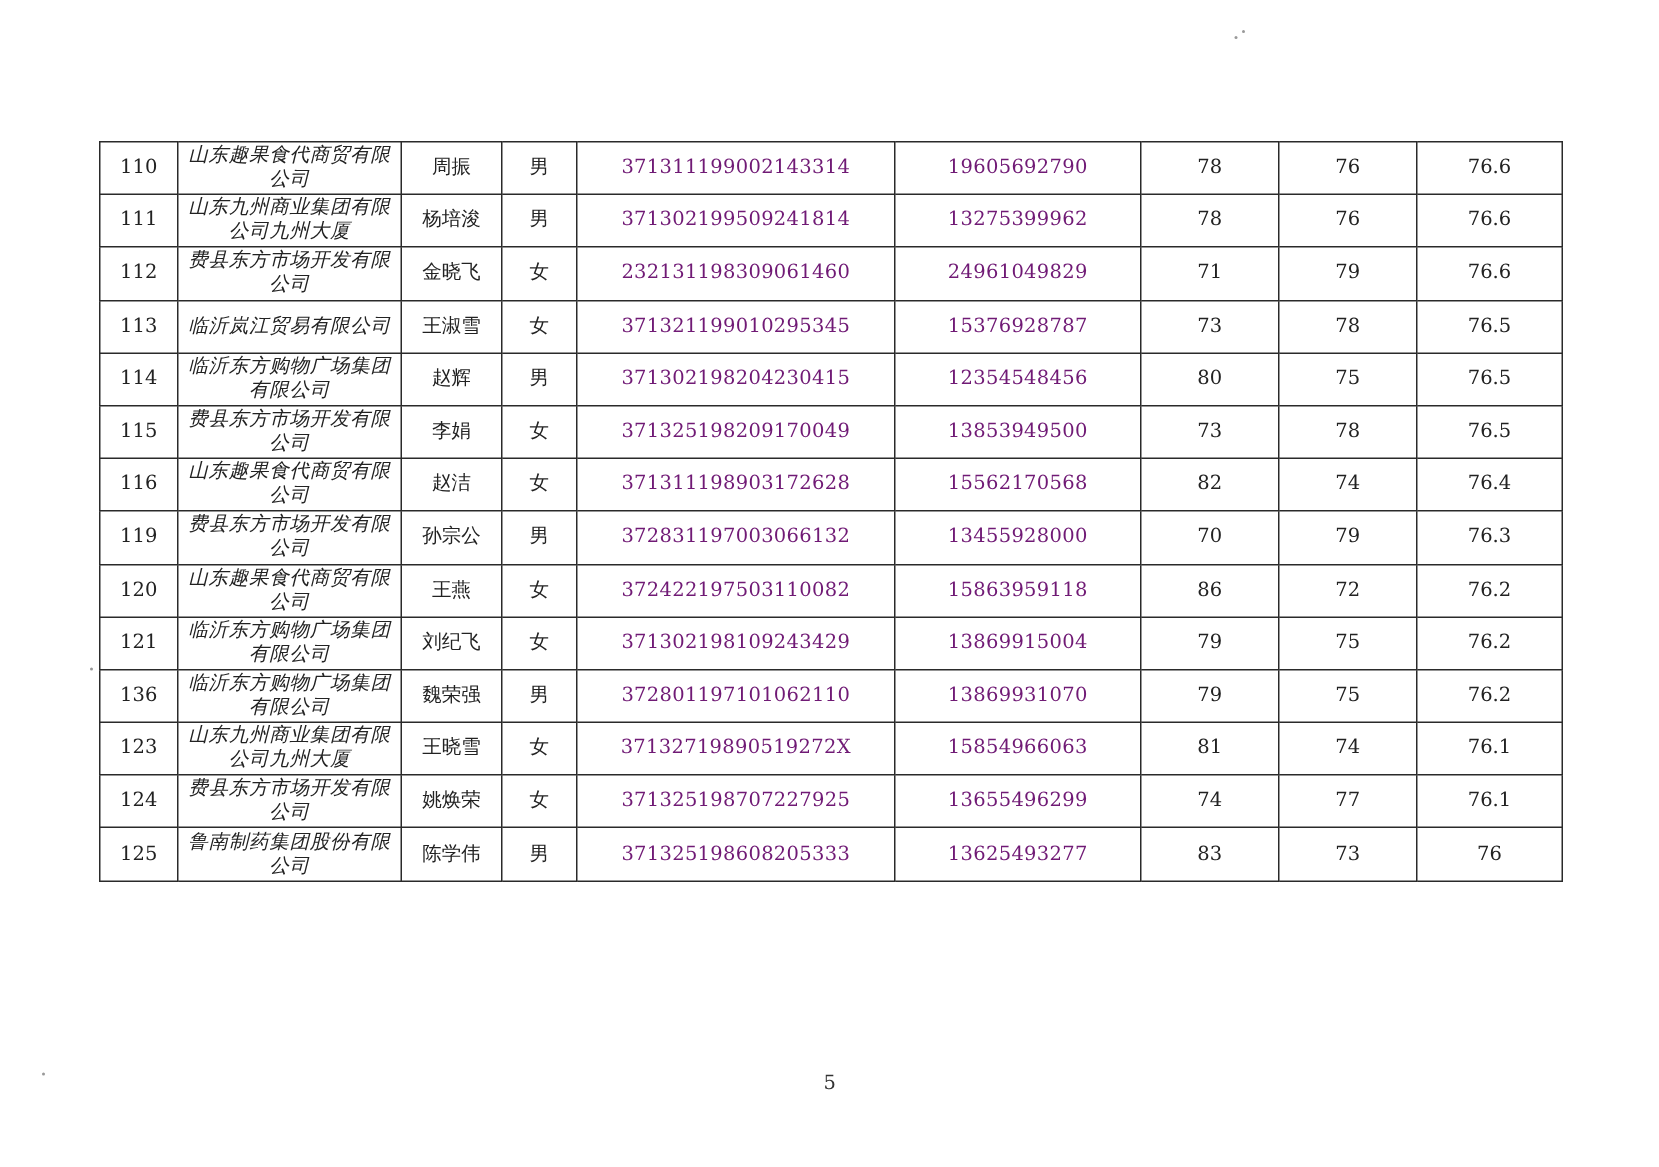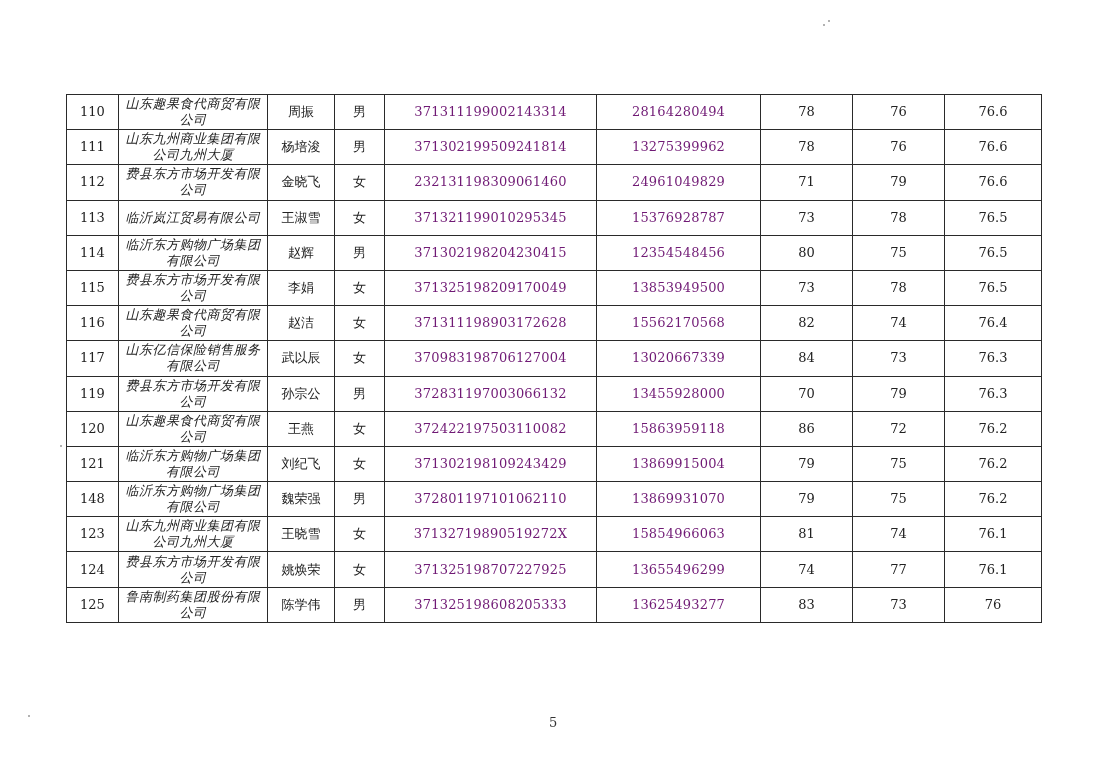--- a/index.html
+++ b/index.html
@@ -40,21 +40,21 @@
         <col style="width:92px">
         <col style="width:97px">
     </colgroup>
     <tbody id="tbody">
         <tr>
           <td class="no">110</td>
           <td class="company">山东趣果食代商贸有限公司</td>
           <td class="name">周振</td>
           <td class="gender">男</td>
           <td class="idnum">371311199002143314</td>
-          <td class="phone">28164280494</td>
+          <td class="phone">19605692790</td>
           <td class="score">78</td>
           <td class="score">76</td>
           <td class="score">76.6</td>
         </tr>
         <tr>
           <td class="no">111</td>
           <td class="company">山东九州商业集团有限公司九州大厦</td>
           <td class="name">杨培浚</td>
           <td class="gender">男</td>
           <td class="idnum">371302199509241814</td>
@@ -112,31 +112,20 @@
           <td class="company">山东趣果食代商贸有限公司</td>
           <td class="name">赵洁</td>
           <td class="gender">女</td>
           <td class="idnum">371311198903172628</td>
           <td class="phone">15562170568</td>
           <td class="score">82</td>
           <td class="score">74</td>
           <td class="score">76.4</td>
         </tr>
         <tr>
-          <td class="no">117</td>
-          <td class="company">山东亿信保险销售服务有限公司</td>
-          <td class="name">武以辰</td>
-          <td class="gender">女</td>
-          <td class="idnum">370983198706127004</td>
-          <td class="phone">13020667339</td>
-          <td class="score">84</td>
-          <td class="score">73</td>
-          <td class="score">76.3</td>
-        </tr>
-        <tr>
           <td class="no">119</td>
           <td class="company">费县东方市场开发有限公司</td>
           <td class="name">孙宗公</td>
           <td class="gender">男</td>
           <td class="idnum">372831197003066132</td>
           <td class="phone">13455928000</td>
           <td class="score">70</td>
           <td class="score">79</td>
           <td class="score">76.3</td>
         </tr>
@@ -156,21 +145,21 @@
           <td class="company">临沂东方购物广场集团有限公司</td>
           <td class="name">刘纪飞</td>
           <td class="gender">女</td>
           <td class="idnum">371302198109243429</td>
           <td class="phone">13869915004</td>
           <td class="score">79</td>
           <td class="score">75</td>
           <td class="score">76.2</td>
         </tr>
         <tr>
-          <td class="no">148</td>
+          <td class="no">136</td>
           <td class="company">临沂东方购物广场集团有限公司</td>
           <td class="name">魏荣强</td>
           <td class="gender">男</td>
           <td class="idnum">372801197101062110</td>
           <td class="phone">13869931070</td>
           <td class="score">79</td>
           <td class="score">75</td>
           <td class="score">76.2</td>
         </tr>
         <tr>

